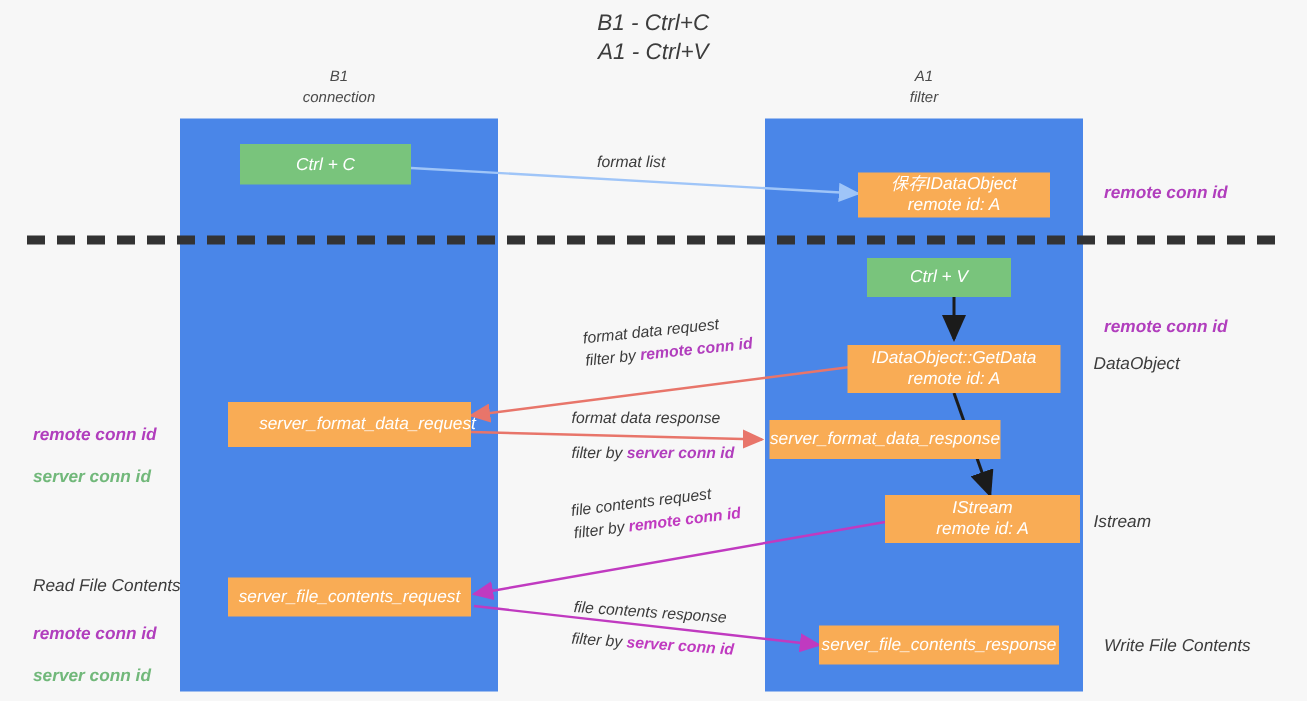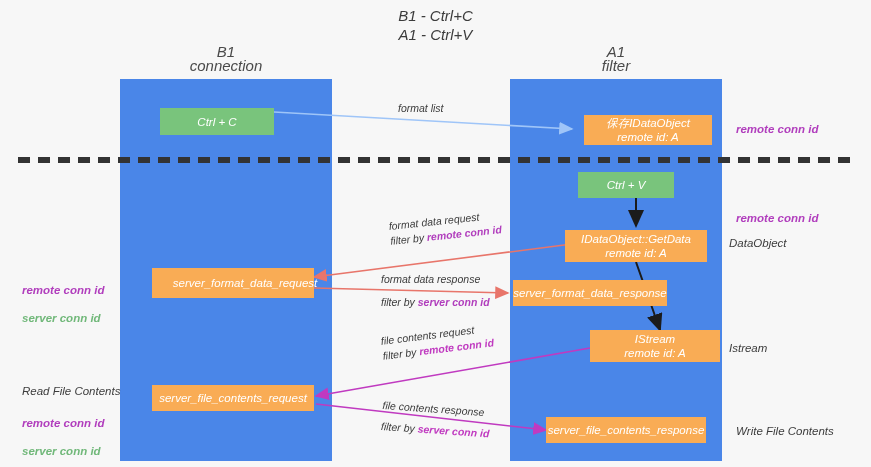--- a/index.html
+++ b/index.html
@@ -24,21 +24,21 @@
     font-size: 15px;
     line-height: 19px;
     color: #3c3c3c;
     white-space: pre-line;
   }
 
   
   .lane-head {
     position: absolute;
     text-align: center;
-    font-size: 15px;
+    font-size: 10px;
     line-height: 14px;
     color: #4a4a4a;
     white-space: pre-line;
   }
   #head-b1 { left: 120px; top: 45px; width: 212px; }
   #head-a1 { left: 510px; top: 45px; width: 212px; }
 
   
   .lane {
     position: absolute;
@@ -151,27 +151,27 @@
 
     <path d="M636,262 L660,330" stroke="#1b1b1b" stroke-width="2" fill="none" marker-end="url(#ar-black)"></path>
 
     <path d="M590,348 L316,396" stroke="#c03ac0" stroke-width="1.6" fill="none" marker-end="url(#ar-pink)"></path>
 
     <path d="M316,404 L546,430" stroke="#c03ac0" stroke-width="1.6" fill="none" marker-end="url(#ar-pink)"></path>
   </svg>
 
   <div id="divider"></div>
 
-  <div class="node green" style="left:160px; top:108px; width:114px; height:27px;">Ctrl + C</div>
+  <div class="node green" style="left:160px; top:96px; width:114px; height:27px;">Ctrl + C</div>
 
   <div class="node orange" style="left:152px; top:268px; width:162px; height:30px;padding-left:28px;">server_format_data_request</div>
 
   <div class="node orange" style="left:152px; top:385px; width:162px; height:26px;">server_file_contents_request</div>
 
-  <div class="node orange" style="left:572px; top:115px; width:128px; height:30px;margin-left:12px;">保存IDataObject
+  <div class="node orange" style="left:572px; top:115px; width:128px; height:30px;">保存IDataObject
 remote id: A</div>
 
   <div class="node green" style="left:578px; top:172px; width:96px; height:26px;">Ctrl + V</div>
 
   <div class="node orange" style="left:565px; top:230px; width:142px; height:32px;">IDataObject::GetData
 remote id: A</div>
 
   <div class="node orange" style="left:513px; top:280px; width:154px; height:26px;">server_format_data_response</div>
 
   <div class="node orange" style="left:590px; top:330px; width:130px; height:32px;">IStream

